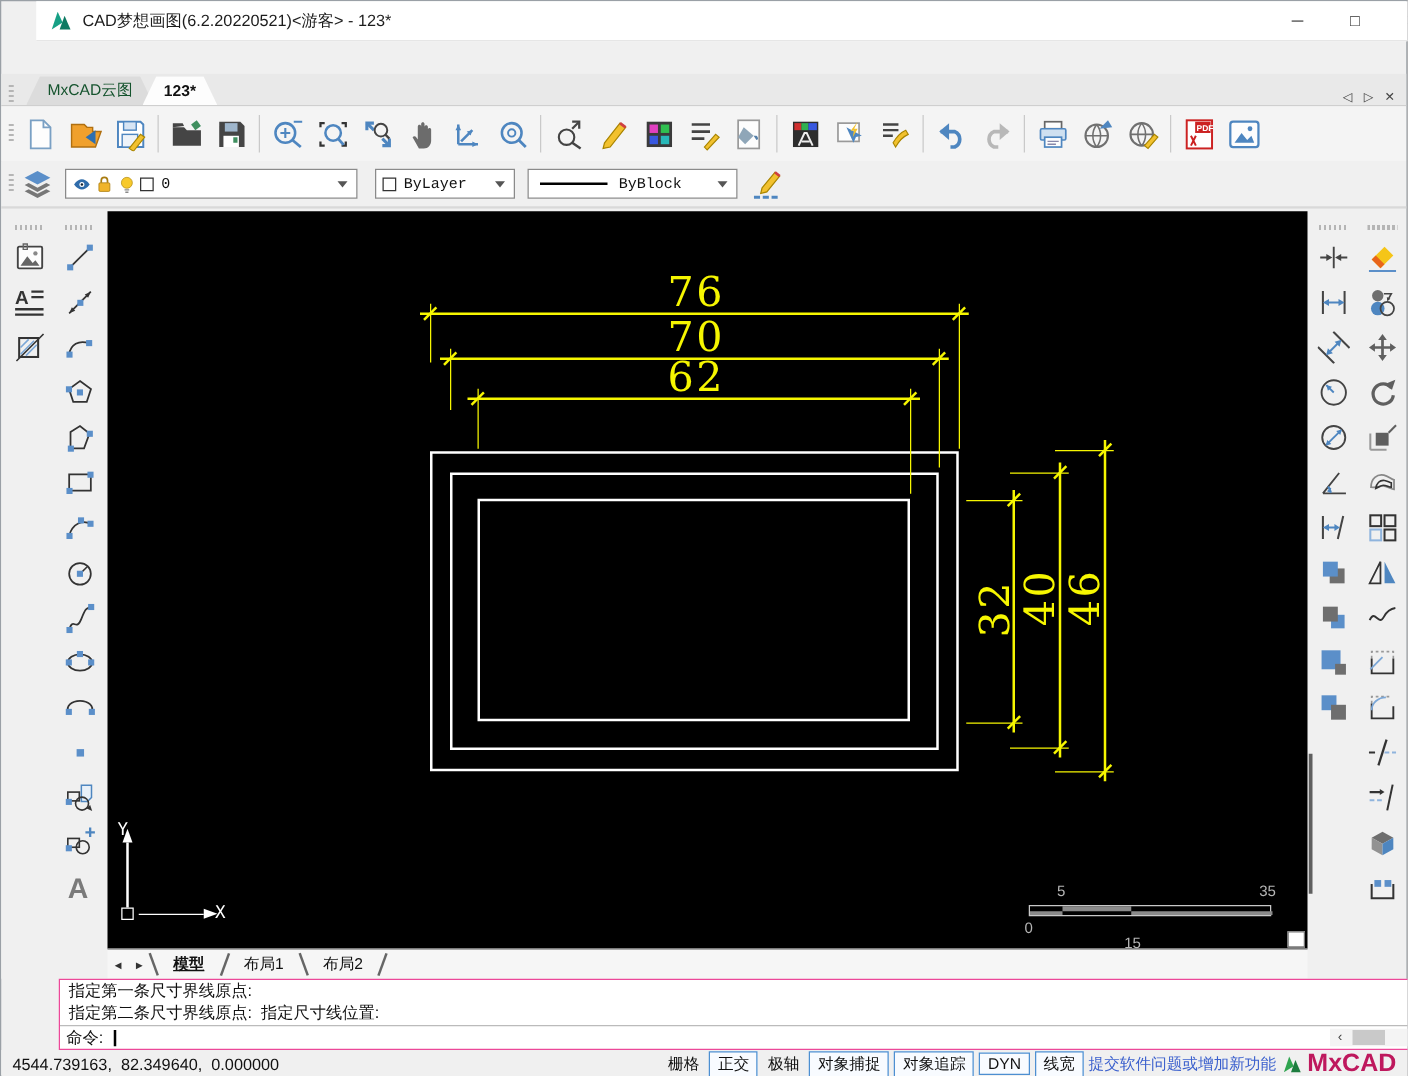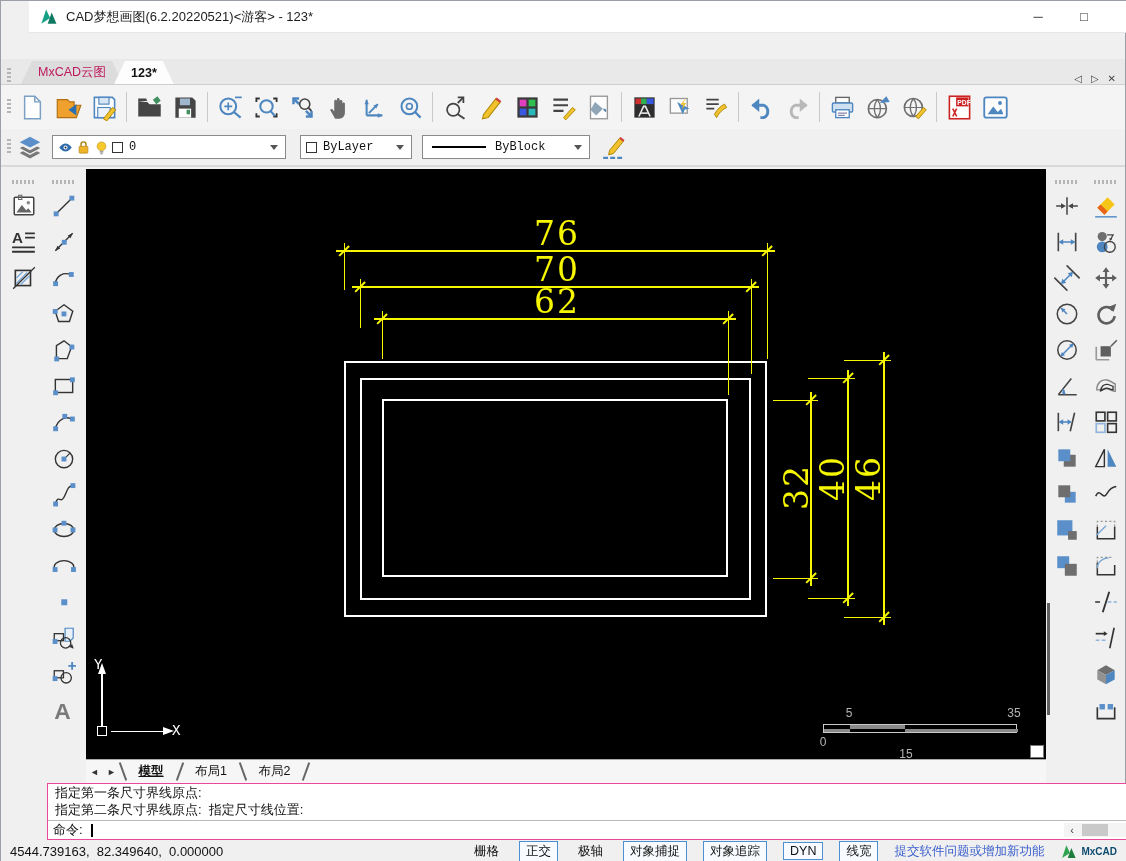--- a/index.html
+++ b/index.html
@@ -15,21 +15,21 @@
   .win-btn { width:46px; height:100%; display:flex; align-items:center; justify-content:center; font-size:13px; color:#333; }
 
   
   .menubar { position:absolute; left:0; top:32px; width:100%; height:26px; background:#f0f0f0; display:flex; align-items:center; font-size:13px; color:#1a1a1a; }
   .menu-item { padding:3px 11px; }
   .menu-item u { text-underline-offset:2px; }
   .grip-v { width:4px; height:16px; margin:0 3px 0 6px; background-image:repeating-linear-gradient(to bottom,#b5b5b5 0 2px,transparent 2px 4px); }
 
   
   .tabbar { position:absolute; left:0; top:58px; width:100%; height:26px; background:#e9e9e9; display:flex; align-items:flex-end; border-bottom:1px solid #cfcfcf; }
-  .doc-tab { height:23px; padding:0 17px; display:flex; align-items:center; font-size:12.5px; color:#be185d; background:#dcdcdc; clip-path:polygon(0 100%,11px 0,calc(100% - 11px) 0,100% 100%); margin-right:-9px; }
+  .doc-tab { height:23px; padding:0 17px; display:flex; align-items:center; font-size:12.5px; color:#14532d; background:#dcdcdc; clip-path:polygon(0 100%,11px 0,calc(100% - 11px) 0,100% 100%); margin-right:-9px; }
   .doc-tab.active { background:#fdfdfd; font-weight:bold; color:#111; z-index:2; }
   .tab-nav { margin-left:auto; display:flex; align-items:center; gap:9px; padding-right:9px; font-size:10px; color:#444; }
   .tab-nav span { cursor:default; }
 
   
   .toolbar { position:absolute; left:0; top:84px; width:100%; height:44px; background:#f4f4f4; display:flex; align-items:center; }
   .tb-btn { width:36px; height:38px; display:flex; align-items:center; justify-content:center; }
   .tb-btn svg { width:27px; height:27px; }
   .tb-sep { width:1px; height:30px; background:#c9c9c9; margin:0 4px; }
 
@@ -71,25 +71,25 @@
   .cursor { display:inline-block; width:2px; height:13px; background:#000; margin-left:5px; }
   .vscroll { position:absolute; right:1px; top:1px; width:17px; display:flex; flex-direction:column; }
   .scroll-btn { width:17px; height:16px; display:flex; align-items:center; justify-content:center; font-size:8px; color:#555; background:#f0f0f0; border:1px solid #e0e0e0; }
   .hscroll { position:absolute; right:20px; bottom:2px; width:88px; height:14px; background:#f4f4f4; display:flex; align-items:center; }
   .hs-btn { width:16px; height:14px; display:flex; align-items:center; justify-content:center; font-size:11px; color:#444; }
   .hs-thumb { width:26px; height:12px; background:#c9c9c9; margin-left:2px; }
 
   
   .statusbar { position:absolute; left:0; top:839px; width:1126px; height:22px; background:#f0f0f0; display:flex; align-items:center; font-size:13px; color:#111; }
   .coords { padding-left:9px; white-space:pre; }
-  .sb-right { margin-left:auto; display:flex; align-items:center; gap:16px; padding-right:10px; font-size:12.5px; }
+  .sb-right { margin-left:auto; display:flex; align-items:center; gap:4px; padding-right:10px; font-size:12.5px; }
   .toggle { padding:1px 4px; }
   .toggle.boxed { border:1px solid #4d8fd1; background:#f8fbff; padding:1px 6px; }
   .sb-link { color:#3a5fcd; }
-  .brand { display:flex; align-items:center; gap:4px; font-weight:bold; color:#0c4a6e; font-size:10px;text-align:right; }
+  .brand { display:flex; align-items:center; gap:4px; font-weight:bold; color:#be185d; font-size:20px;text-align:right; }
   .brand svg { width:17px; height:17px; }
 </style>
 </head>
 <body>
 
 <div class="app">
 
   <div class="titlebar">
     <svg class="app-icon" viewBox="0 0 24 24">
         <path d="M3 21L9 3l5 11z" fill="#16a085"></path>

